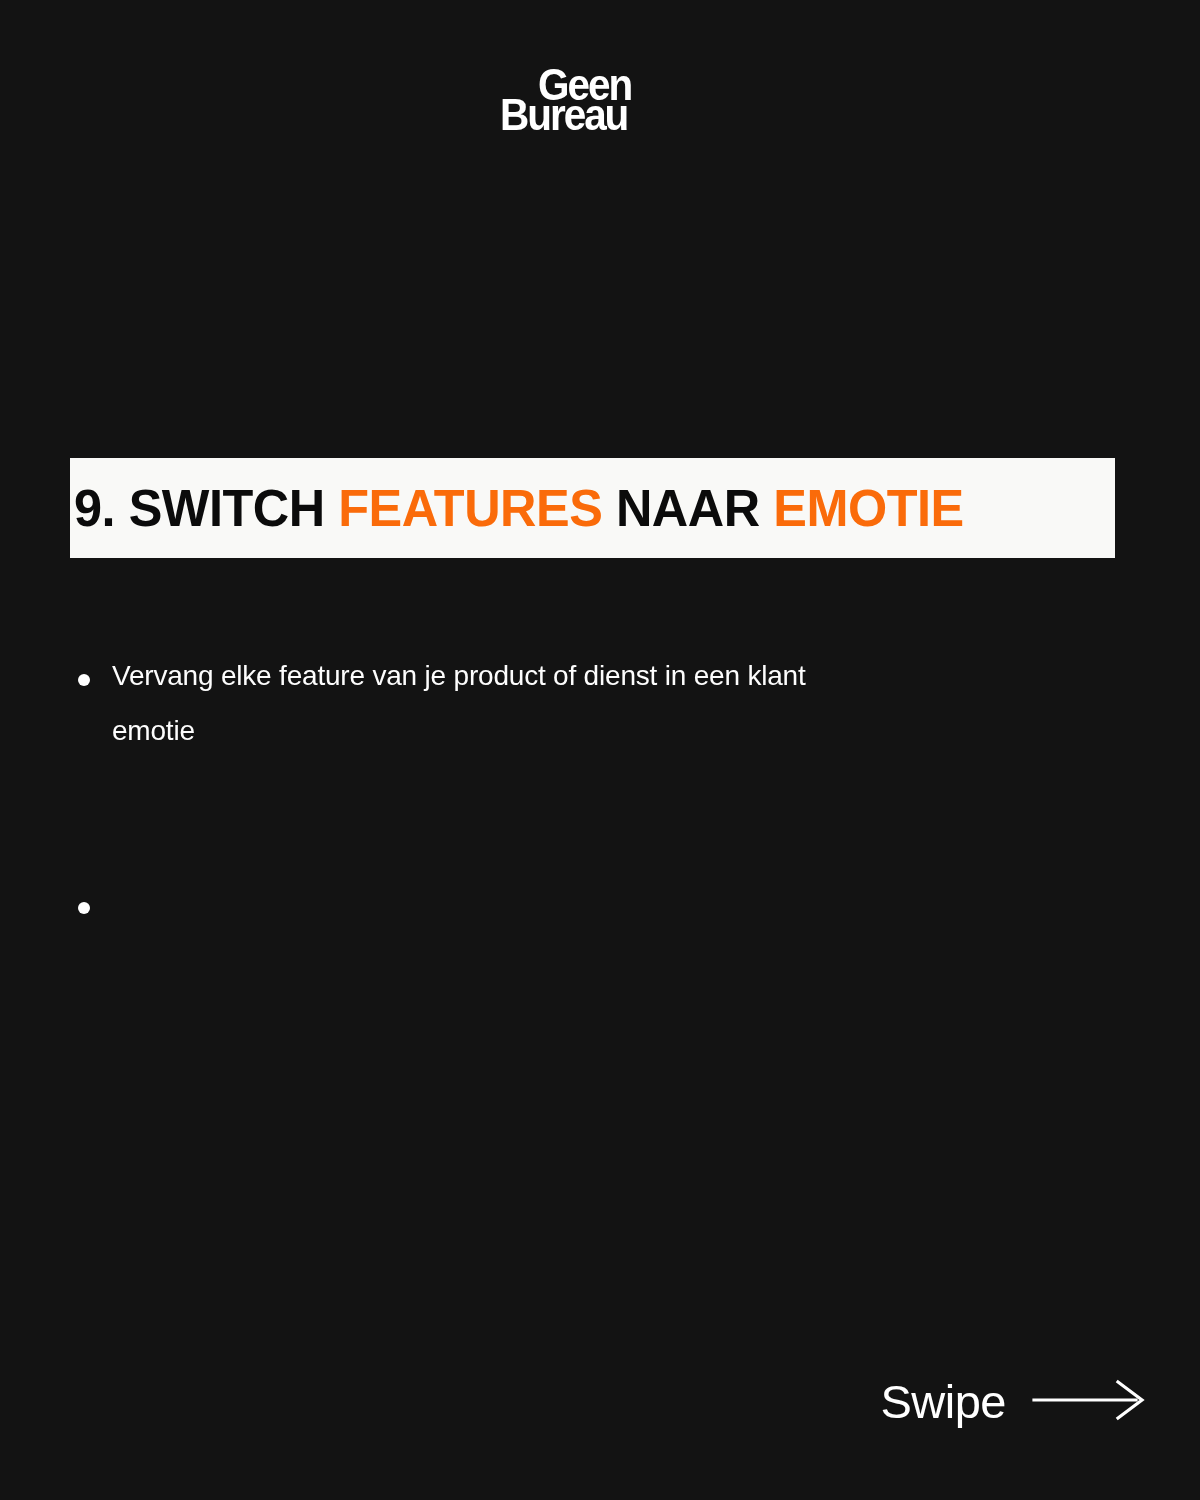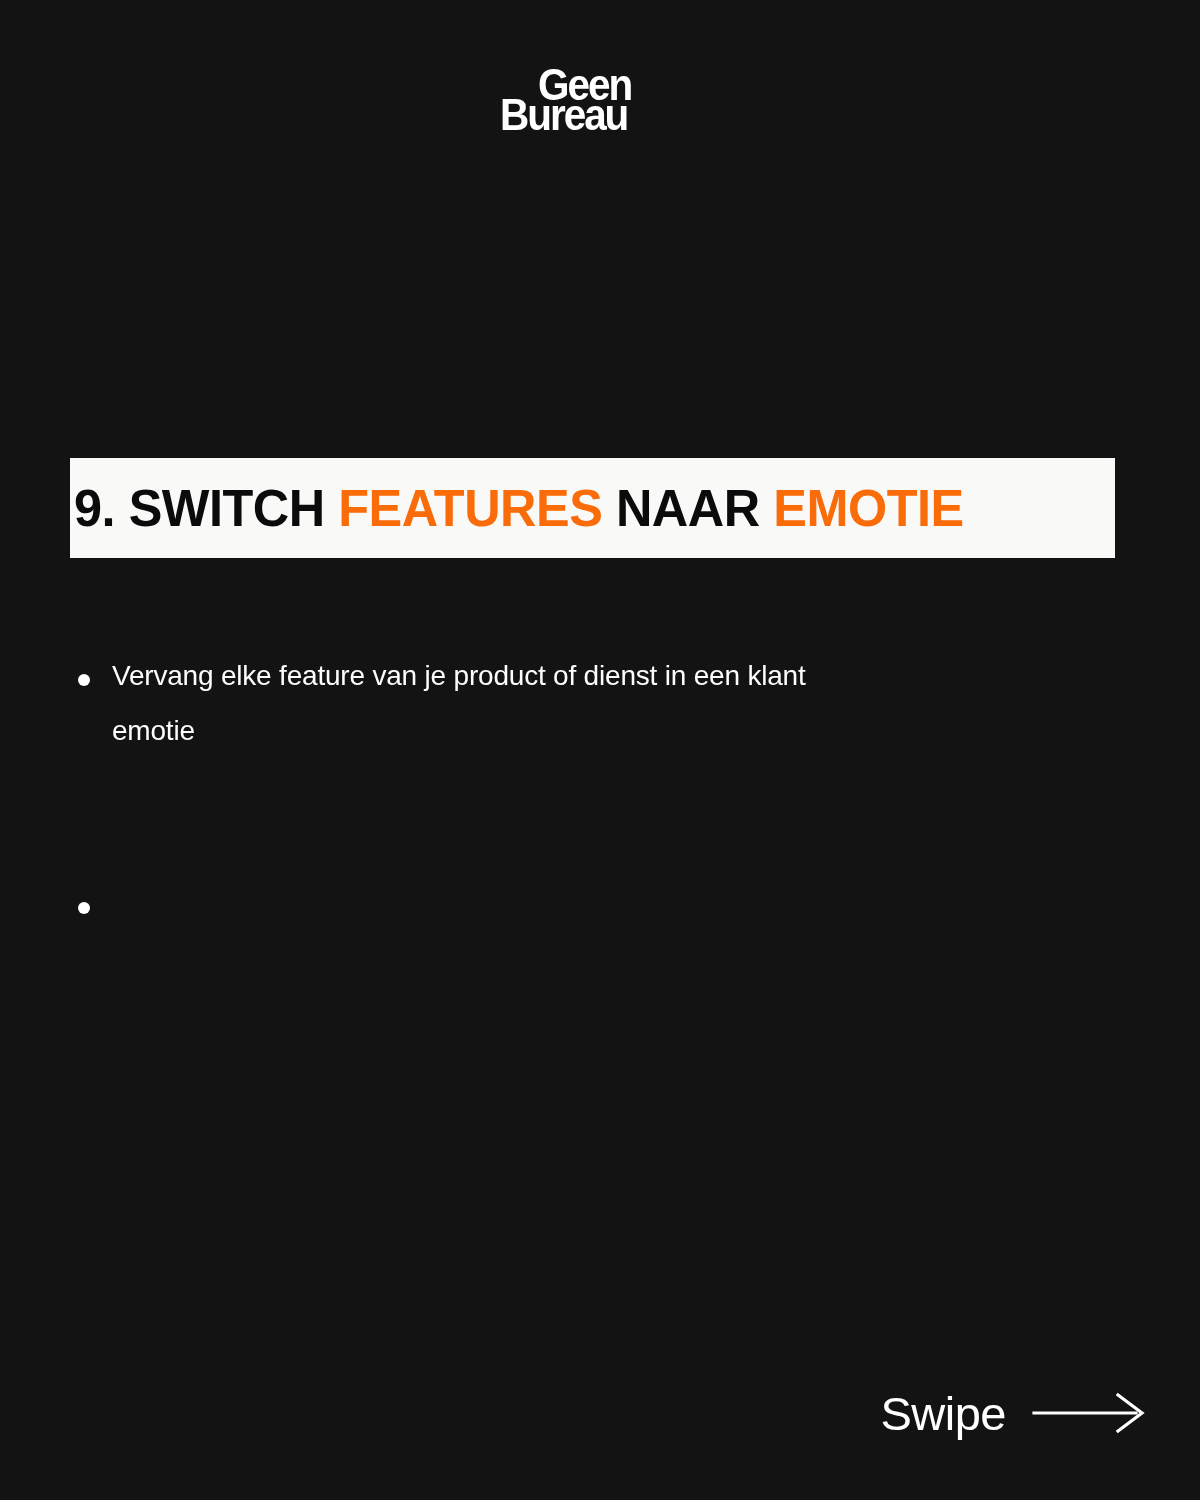--- a/index.html
+++ b/index.html
@@ -145,21 +145,21 @@
   }
 
   
   .swipe {
     position: absolute;
     left: 860px;
     top: 1378px;
     width: 290px;
     height: 70px;
     display: flex;
-    align-items: center;
+    align-items: flex-start;
     justify-content: flex-end;
   }
 
   .swipe-label {
     color: #ffffff;
     font-family: "Liberation Sans", sans-serif;
     font-weight: normal;
     font-size: 47px;
     line-height: 47px;
     letter-spacing: -0.5px;

